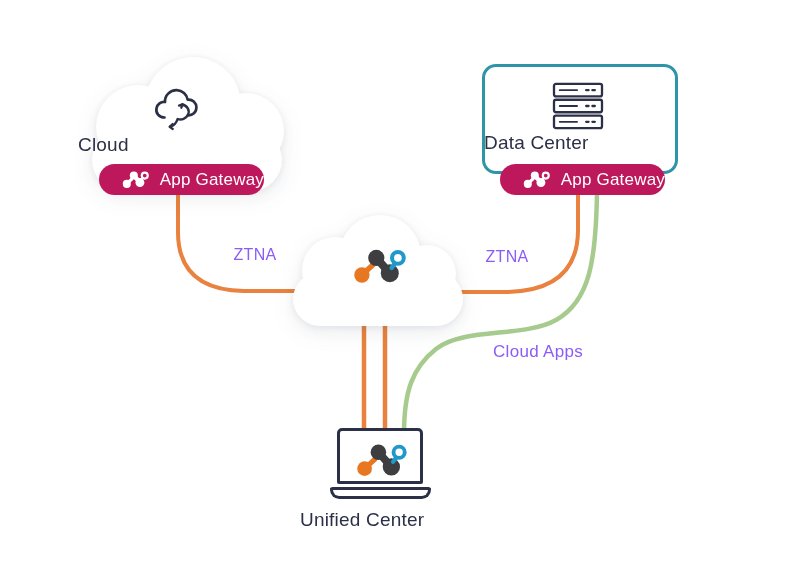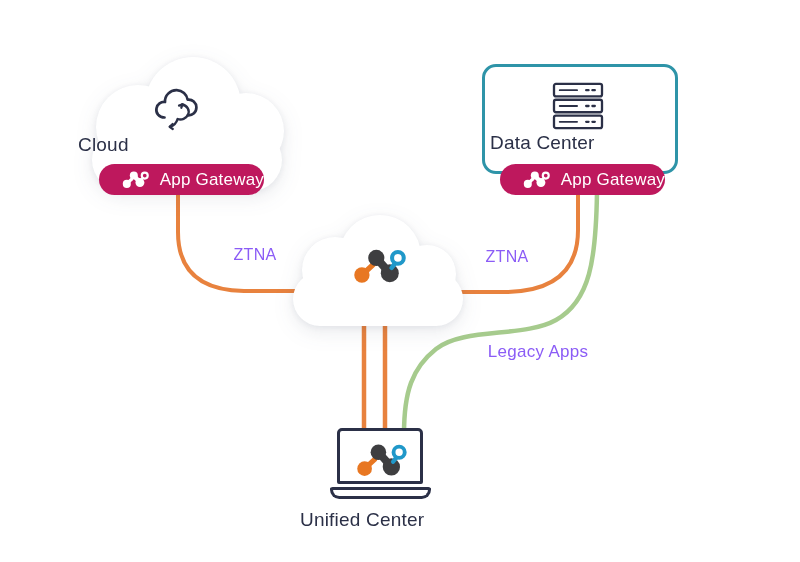--- a/index.html
+++ b/index.html
@@ -24,40 +24,40 @@
   .laptop-screen{
     position:absolute;left:13px;top:4px;width:86px;height:56px;box-sizing:border-box;
     background:#fff;border:3px solid #2B3047;border-radius:5px 5px 2px 2px;z-index:3;
   }
   .laptop-base{
     position:absolute;left:6px;top:63px;width:101px;height:12px;box-sizing:border-box;
     background:#fff;border:3px solid #2B3047;border-radius:3px 3px 10px 10px;z-index:3;
   }
   .edge-label{position:absolute;z-index:2;color:#8b5cf6;text-align:center;letter-spacing:.3px;}
   .lbl-cloud{left:0;top:79px;width:100%;font-size:19px;}
-  .lbl-dc{left:8px;top:68px;width:100%;font-size:19px;}
+  .lbl-dc{left:2px;top:68px;width:100%;font-size:19px;}
   .lbl-sse{left:0;top:74px;width:100%;font-size:20px;}
   .lbl-client{left:300px;top:509px;width:162px;font-size:19px;z-index:2;}
 </style>
 </head>
 <body>
 
 <div class="canvas">
 
   <svg class="edges" viewBox="0 0 800 562" fill="none">
     <path d="M 178 192 L 178 232 Q 178 290 244 291 L 300 291" stroke="#E8823E" stroke-width="4" stroke-linecap="round"></path>
     <path d="M 578 192 L 578 230 Q 578 290 508 292 L 450 292" stroke="#E8823E" stroke-width="4" stroke-linecap="round"></path>
     <path d="M 597 192 C 596 260 590 301 556 320 C 524 338 464 327 436 349 C 412 368 404 392 404 434" stroke="#A6CB8D" stroke-width="4.5" stroke-linecap="round"></path>
     <path d="M 364 322 L 364 434" stroke="#E8823E" stroke-width="4.5"></path>
     <path d="M 385 322 L 385 434" stroke="#E8823E" stroke-width="4.5"></path>
   </svg>
 
   <div class="edge-label" style="left:228px;top:246px;width:54px;font-size:16px;">ZTNA</div>
   <div class="edge-label" style="left:480px;top:248px;width:54px;font-size:16px;">ZTNA</div>
-  <div class="edge-label" style="left:478px;top:342px;width:120px;font-size:17px;">Legacy Apps</div>
+  <div class="edge-label" style="left:478px;top:342px;width:120px;font-size:17px;">Cloud Apps</div>
 
   <div class="node" style="left:78px;top:55px;width:218px;height:144px;">
     <svg class="cloud-svg" viewBox="0 0 218 144">
       <g fill="#FFFFFF">
         <rect x="14" y="74" width="190" height="62" rx="31"></rect>
         <circle cx="60" cy="72" r="42"></circle>
         <circle cx="115" cy="50" r="48"></circle>
         <circle cx="168" cy="76" r="38"></circle>
       </g>
     </svg>

